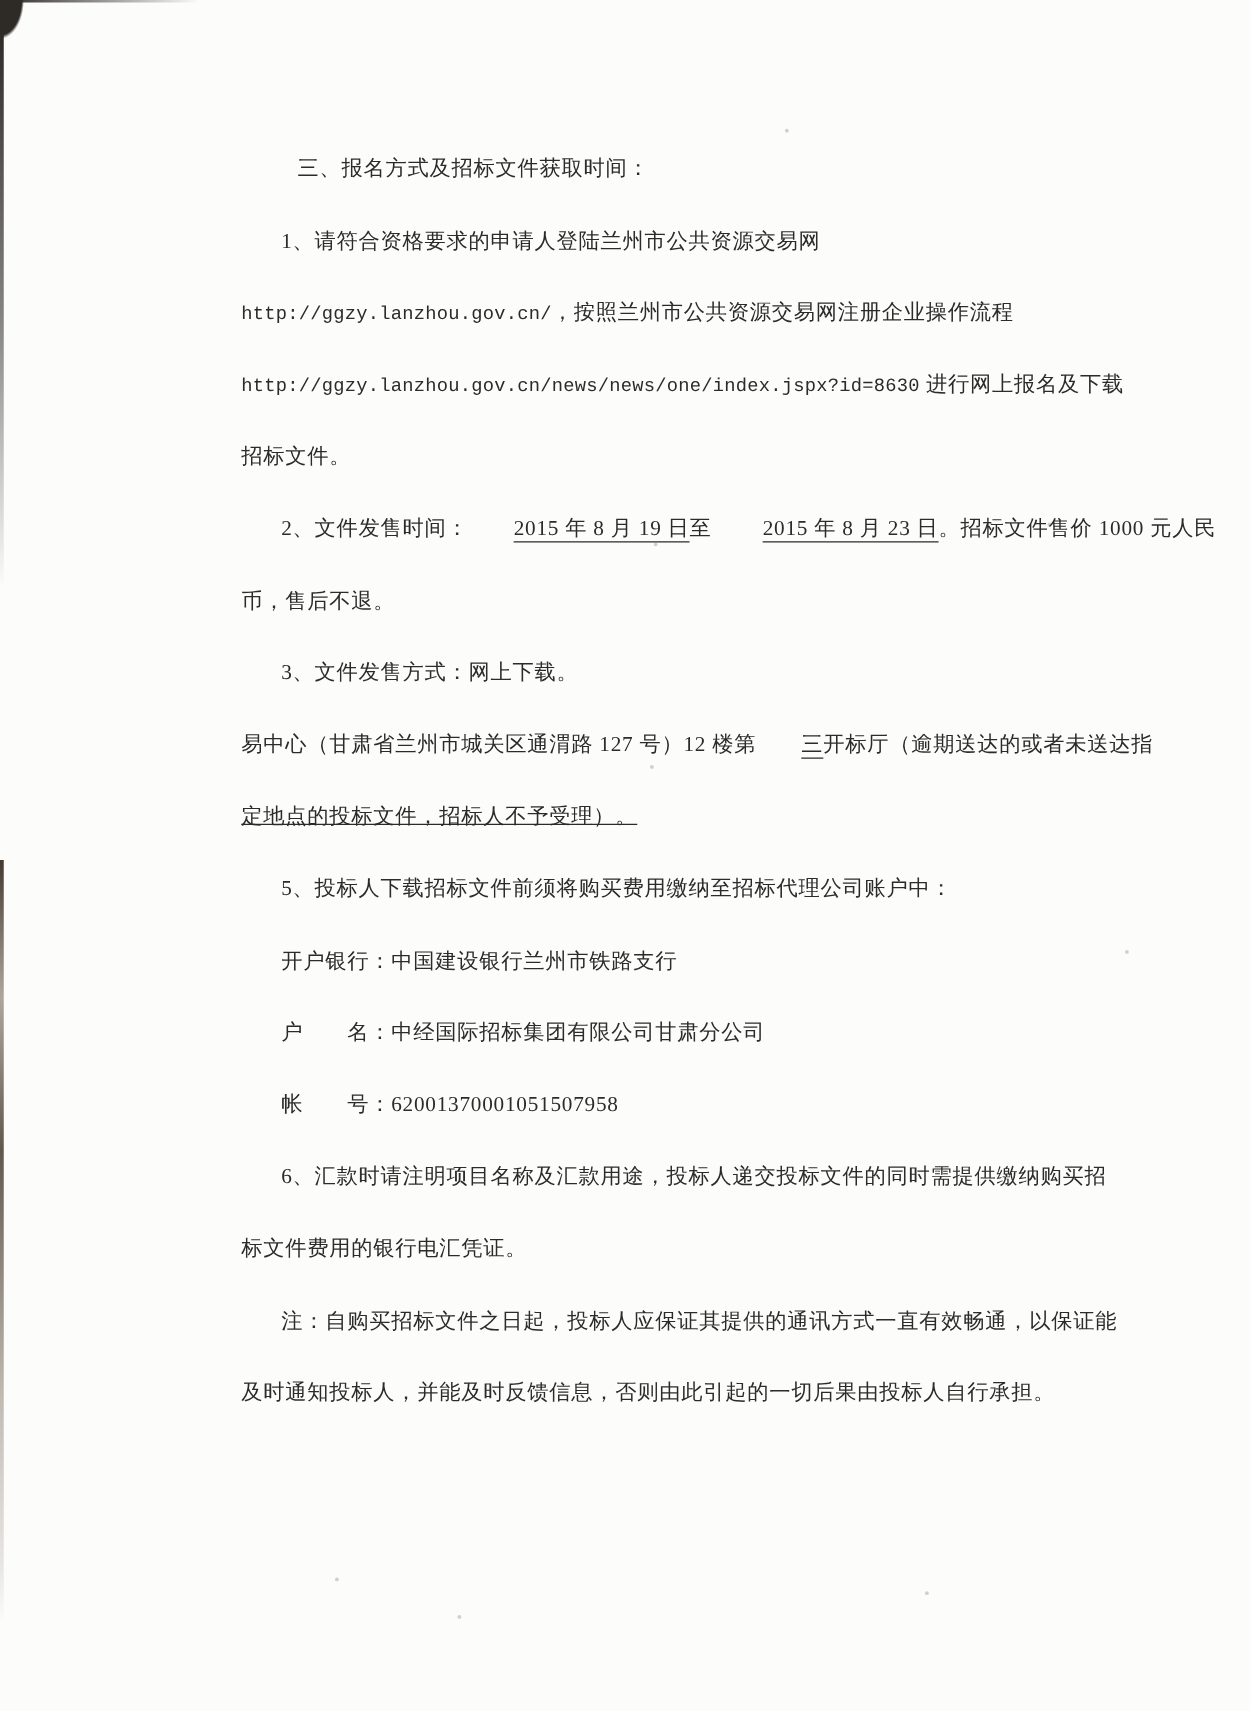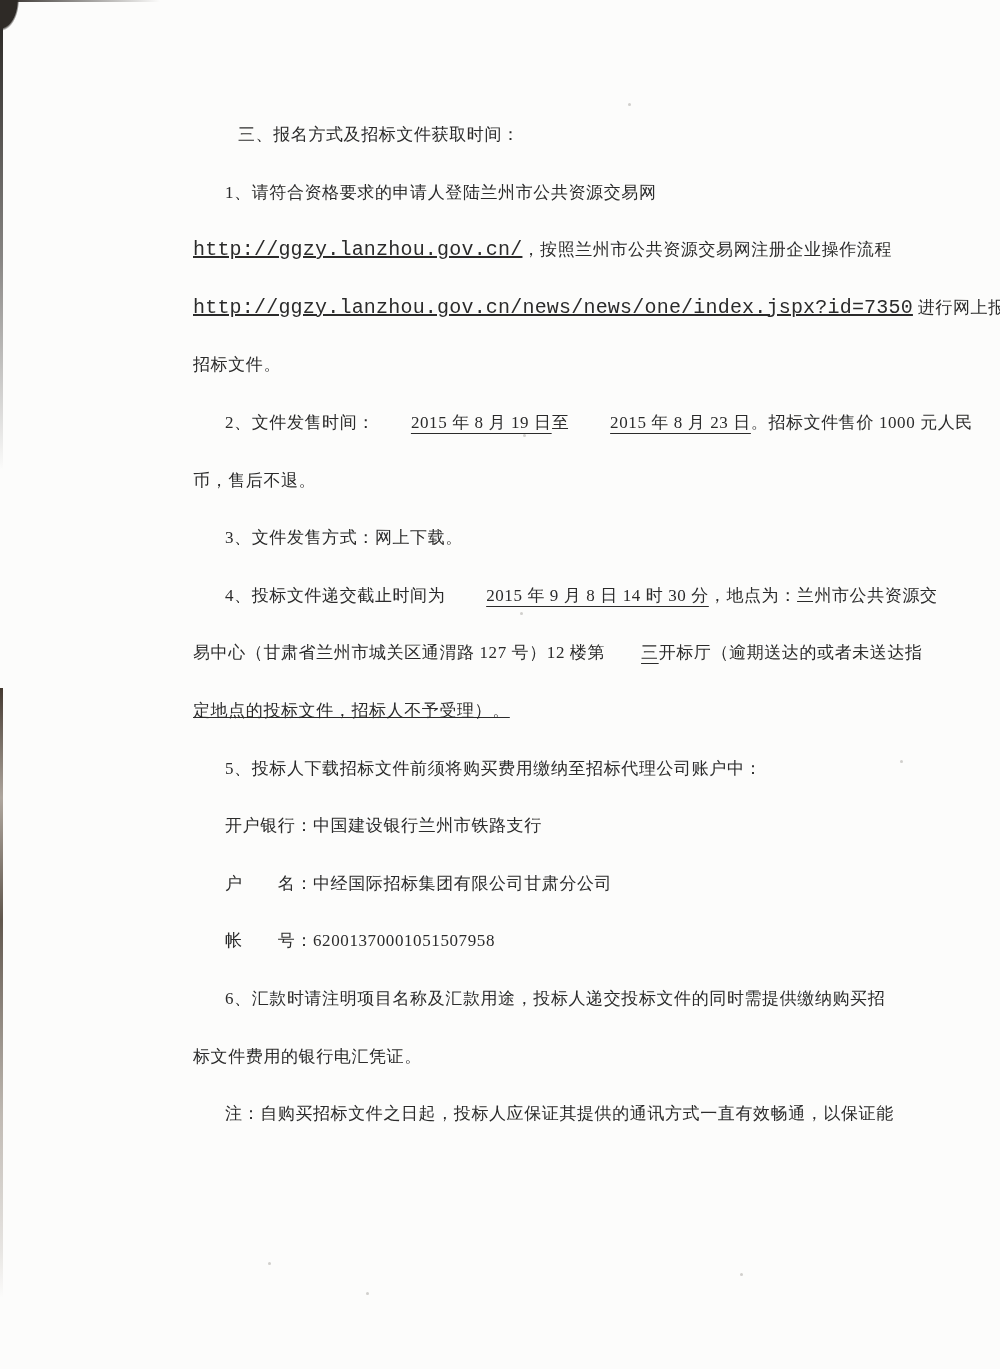--- a/index.html
+++ b/index.html
@@ -25,23 +25,22 @@
   .line {
     height: 57.6px;
     line-height: 57.6px;
     font-size: 17px;
     letter-spacing: 0.6px;
     white-space: nowrap;
   }
   .seg { display: inline; }
   .mono {
     font-family: "Liberation Mono", "DejaVu Sans Mono", monospace;
-    font-size: 20px;
+    font-size: 15px;
     letter-spacing: 0.2px;
-    text-decoration: underline;
   }
   .underline {
     text-decoration: underline;
     text-underline-offset: 5px;
     text-decoration-thickness: 1.2px;
     margin-left: 36px;
   }
   
   .corner-tl {
     position: absolute; top: 0; left: 0; width: 30px; height: 50px;
@@ -82,29 +81,29 @@
   <div class="speck" style="left:520px; top:612px;"></div>
   <div class="speck" style="left:900px; top:760px;"></div>
   <div class="speck" style="left:268px; top:1262px;"></div>
   <div class="speck" style="left:740px; top:1273px;"></div>
   <div class="speck" style="left:366px; top:1292px;"></div>
 
   <div class="doc-text">
       <div class="line" style="text-indent: 45px;"><span class="seg">三、报名方式及招标文件获取时间：</span></div>
       <div class="line" style="text-indent: 32px;"><span class="seg">1、请符合资格要求的申请人登陆兰州市公共资源交易网</span></div>
       <div class="line" style="text-indent: 0px;"><span class="seg mono">http://ggzy.lanzhou.gov.cn/</span><span class="seg">，按照兰州市公共资源交易网注册企业操作流程</span></div>
-      <div class="line" style="text-indent: 0px;"><span class="seg mono">http://ggzy.lanzhou.gov.cn/news/news/one/index.jspx?id=7350</span><span class="seg"> 进行网上报名及下载</span></div>
+      <div class="line" style="text-indent: 0px;"><span class="seg mono">http://ggzy.lanzhou.gov.cn/news/news/one/index.jspx?id=8630</span><span class="seg"> 进行网上报名及下载</span></div>
       <div class="line" style="text-indent: 0px;"><span class="seg">招标文件。</span></div>
       <div class="line" style="text-indent: 32px;"><span class="seg">2、文件发售时间：</span><span class="seg underline">2015 年 8 月 19 日</span><span class="seg">至 </span><span class="seg underline">2015 年 8 月 23 日</span><span class="seg">。招标文件售价 1000 元人民</span></div>
       <div class="line" style="text-indent: 0px;"><span class="seg">币，售后不退。</span></div>
       <div class="line" style="text-indent: 32px;"><span class="seg">3、文件发售方式：网上下载。</span></div>
-      <div class="line" style="text-indent: 32px;"><span class="seg">4、投标文件递交截止时间为 </span><span class="seg underline">2015 年 9 月 8 日 14 时 30 分</span><span class="seg">，地点为：兰州市公共资源交</span></div>
       <div class="line" style="text-indent: 0px;"><span class="seg">易中心（甘肃省兰州市城关区通渭路 127 号）12 楼第</span><span class="seg underline">三</span><span class="seg">开标厅（逾期送达的或者未送达指</span></div>
       <div class="line" style="text-indent: 0px; text-decoration: underline;"><span class="seg">定地点的投标文件，招标人不予受理）。</span></div>
       <div class="line" style="text-indent: 32px;"><span class="seg">5、投标人下载招标文件前须将购买费用缴纳至招标代理公司账户中：</span></div>
       <div class="line" style="text-indent: 32px;"><span class="seg">开户银行：中国建设银行兰州市铁路支行</span></div>
       <div class="line" style="text-indent: 32px;"><span class="seg">户　　名：中经国际招标集团有限公司甘肃分公司</span></div>
       <div class="line" style="text-indent: 32px;"><span class="seg">帐　　号：62001370001051507958</span></div>
       <div class="line" style="text-indent: 32px;"><span class="seg">6、汇款时请注明项目名称及汇款用途，投标人递交投标文件的同时需提供缴纳购买招</span></div>
       <div class="line" style="text-indent: 0px;"><span class="seg">标文件费用的银行电汇凭证。</span></div>
       <div class="line" style="text-indent: 32px;"><span class="seg">注：自购买招标文件之日起，投标人应保证其提供的通讯方式一直有效畅通，以保证能</span></div>
+      <div class="line" style="text-indent: 0px;"><span class="seg">及时通知投标人，并能及时反馈信息，否则由此引起的一切后果由投标人自行承担。</span></div>
     </div>
 </div>
 
 </body></html>

